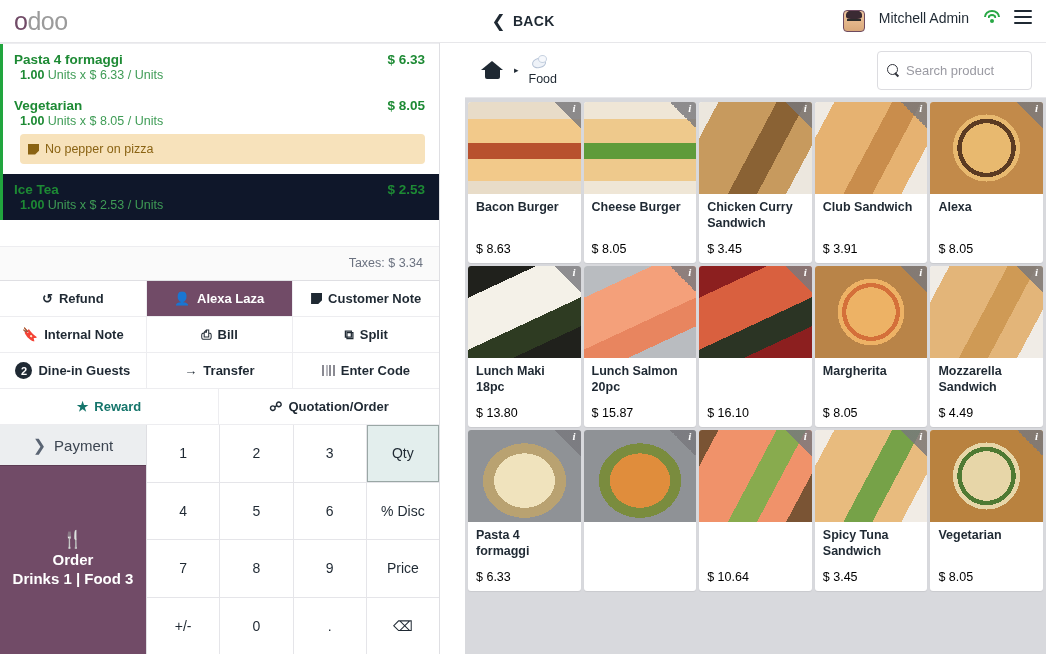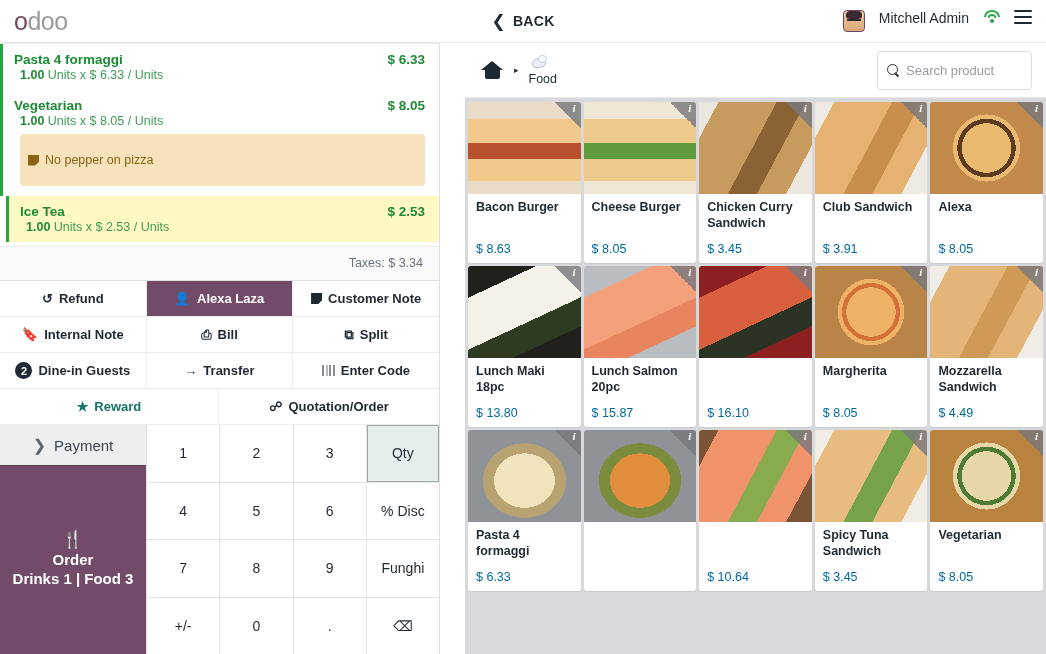--- a/index.html
+++ b/index.html
@@ -71,33 +71,33 @@
     width: 440px; min-width: 440px;
     display: flex; flex-direction: column;
     background: #ffffff;
     border-right: 1px solid #dfdfe3;
   }
   .orderlines {
     flex: 1; overflow: hidden; background: #ffffff;
     border-top: 1px solid #ededf0;
   }
   .oline { position: relative; padding: 8px 14px 8px 14px; }
-  .oline.selected { background: #fef9c3; margin-left: 6px; }
+  .oline.selected { background: #0f172a; }
   .oline::before {
     content: ""; position: absolute; left: 0; top: 0; bottom: 0; width: 3px;
     background: #21a53e;
   }
   .oline-top { display: flex; justify-content: space-between; align-items: baseline; }
   .oline-name { font-size: 13.5px; font-weight: 700; color: #1d8a34; }
   .oline-price { font-size: 13.5px; font-weight: 700; color: #1d8a34; }
   .oline-sub { font-size: 12.5px; color: #3f9c56; padding-left: 6px; margin-top: 1px; }
   .oline-sub b { color: #1d8a34; font-weight: 700; }
   .oline-note {
     margin: 6px 0 2px 6px; background: #f7e2bb; color: #8a6313;
-    border-radius: 4px; padding: 19px 8px; font-size: 12.5px;
+    border-radius: 4px; padding: 8px 8px; font-size: 12.5px;
     display: flex; align-items: center; gap: 6px;
   }
   .note-ico { width: 11px; height: 11px; background: #8a6313; flex: none;
               clip-path: polygon(0 0,100% 0,100% 65%,65% 100%,0 100%); }
 
   .totals {
     background: #fafafa; border-top: 1px solid #ededf0;
     padding: 8px 16px 10px; text-align: right;
   }
   .total-line { font-size: 22px; font-weight: 700; color: #1f2933; letter-spacing: -.3px; }
@@ -224,21 +224,21 @@
     background: linear-gradient(225deg, rgba(120,120,125,.82) 50%, transparent 50%);
     cursor: pointer;
   }
   .info-corner span {
     position: absolute; right: 5px; top: 0px; color: #fff;
     font-size: 11px; font-weight: 700; font-style: italic;
     font-family: "Liberation Serif", serif;
   }
   .card-body { flex: 1; padding: 6px 8px 7px; display: flex; flex-direction: column; }
   .card-name { font-size: 12.5px; font-weight: 700; color: #1f2933; line-height: 1.25; }
-  .card-price { margin-top: auto; font-size: 12.5px; color: #0369a1; font-weight: 400; }
+  .card-price { margin-top: auto; font-size: 12.5px; color: #000000; font-weight: 400; }
 </style>
 </head>
 <body>
 
 <div class="app">
 
   <div class="navbar">
     <div class="brand">
       <span class="logo-txt">
         <span class="logo-o1">o</span><span class="logo-rest">doo</span>
@@ -396,21 +396,21 @@
           <div class="key">2</div>
           <div class="key">3</div>
           <div class="key mode sel">Qty</div>
           <div class="key">4</div>
           <div class="key">5</div>
           <div class="key">6</div>
           <div class="key mode">% Disc</div>
           <div class="key">7</div>
           <div class="key">8</div>
           <div class="key">9</div>
-          <div class="key mode">Funghi</div>
+          <div class="key mode">Price</div>
           <div class="key">+/-</div>
           <div class="key">0</div>
           <div class="key">.</div>
           <div class="key">⌫</div>
         </div>
       </div>
 
     </div>
 
     <div class="right">

